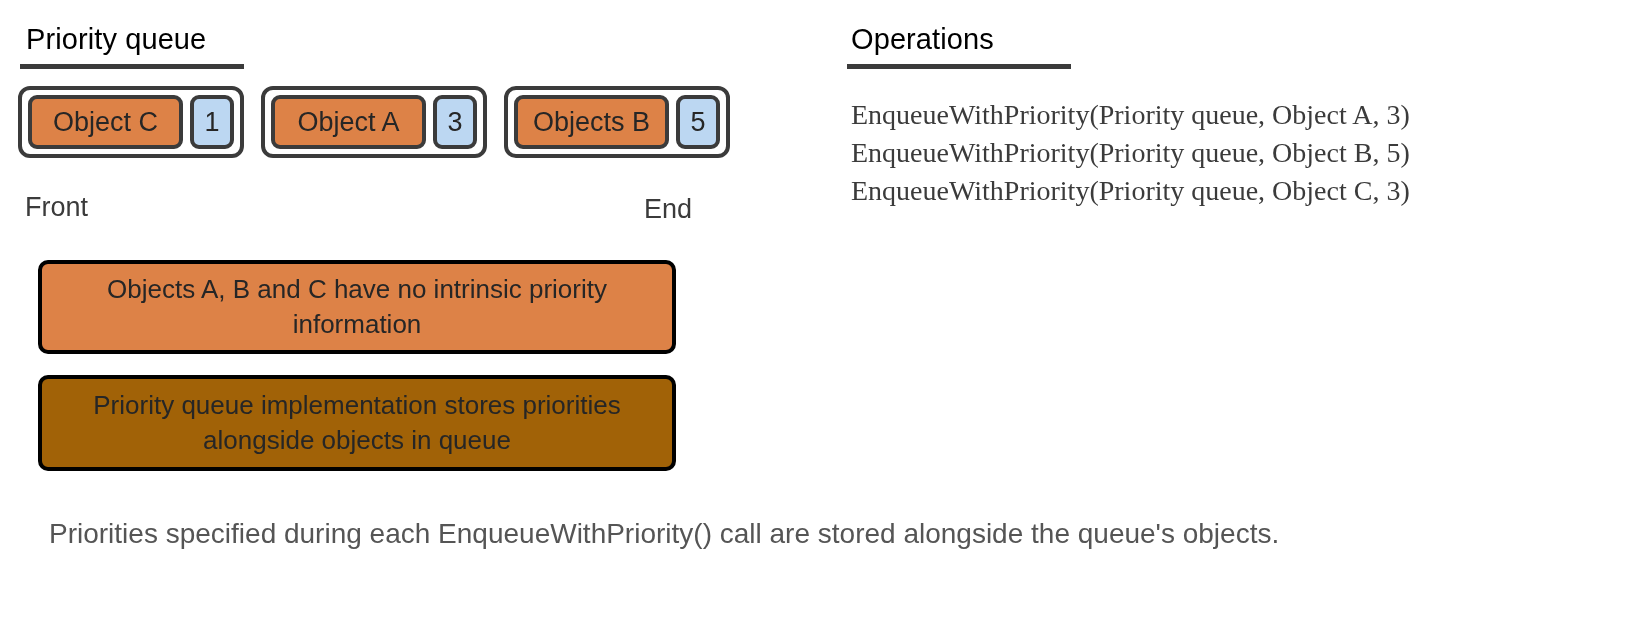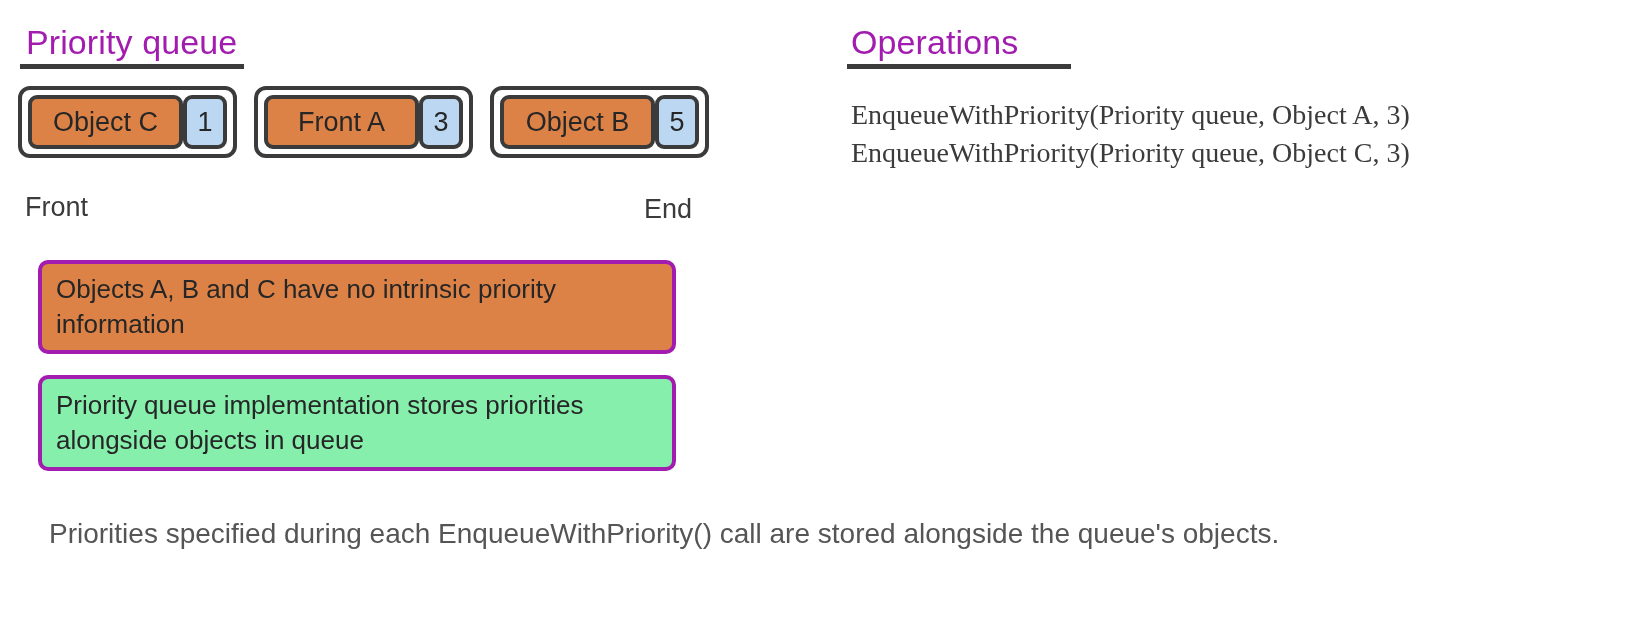--- a/index.html
+++ b/index.html
@@ -13,22 +13,22 @@
     position: relative;
     overflow: hidden;
     font-family: "Liberation Sans", sans-serif;
     color: #3b3b3b;
     -webkit-font-smoothing: antialiased;
   }
 
   
   .section-heading {
     position: absolute;
-    font-size: 34px;
-    color: #a21caf;
+    font-size: 29px;
+    color: #000000;
     letter-spacing: 0.1px;
     white-space: nowrap;
     line-height: 1;
   }
   .heading-rule {
     position: absolute;
     height: 5px;
     background: #3b3b3b;
   }
 
@@ -47,20 +47,21 @@
     align-items: flex-start;
   }
   .queue-cell {
     box-sizing: border-box;
     border: 4px solid #3b3b3b;
     border-radius: 12px;
     background: #ffffff;
     padding: 5px 6px;
     display: flex;
     align-items: flex-end;
+    gap: 7px;
     height: 72px;
   }
   .queue-gap { width: 17px; flex: none; }
 
   .object-box {
     box-sizing: border-box;
     border: 4px solid #3b3b3b;
     border-radius: 9px;
     background: #dd8247;
     height: 100%;
@@ -95,44 +96,44 @@
     white-space: nowrap;
     line-height: 1;
   }
   #front-label { left: 25px; top: 186px; margin-top: 8px; }
   #end-label   { left: 644px; top: 196px; }
 
   
   .callout {
     position: absolute;
     box-sizing: border-box;
-    border: 4px solid #a21caf;
+    border: 4px solid #000000;
     border-radius: 10px;
     display: flex;
     align-items: center;
     justify-content: center;
-    text-align: left;
+    text-align: center;
     font-size: 26px;
     color: #262626;
     line-height: 1.33;
     padding: 6px 14px;
   }
   #callout-objects {
     left: 38px;
     top: 260px;
     width: 638px;
     height: 94px;
     background: #dd8247;
   }
   #callout-priorities {
     left: 38px;
     top: 375px;
     width: 638px;
     height: 96px;
-    background: #86efac;
+    background: #a16207;
   }
 
   
   #ops-list {
     position: absolute;
     left: 851px;
     top: 96px;
     display: flex;
     flex-direction: column;
   }
@@ -164,41 +165,42 @@
 <div id="queue">
 
   <div class="queue-cell">
     <div class="object-box">Object C</div>
     <div class="priority-box">1</div>
   </div>
 
   <div class="queue-gap"></div>
 
   <div class="queue-cell">
-    <div class="object-box">Front A</div>
+    <div class="object-box">Object A</div>
     <div class="priority-box">3</div>
   </div>
 
   <div class="queue-gap"></div>
 
   <div class="queue-cell">
-    <div class="object-box">Object B</div>
+    <div class="object-box">Objects B</div>
     <div class="priority-box">5</div>
   </div>
 
 </div>
 
 <div class="endpoint-label" id="front-label">Front</div>
 <div class="endpoint-label" id="end-label">End</div>
 
 <div class="callout" id="callout-objects">Objects A, B and C have no intrinsic priority information</div>
 
 <div class="callout" id="callout-priorities">Priority queue implementation stores priorities alongside objects in queue</div>
 
 <div class="section-heading" id="ops-heading">Operations</div>
 <div class="heading-rule" id="ops-rule"></div>
 
 <div id="ops-list">
   <div class="op-line">EnqueueWithPriority(Priority queue, Object A, 3)</div>
+  <div class="op-line">EnqueueWithPriority(Priority queue, Object B, 5)</div>
   <div class="op-line">EnqueueWithPriority(Priority queue, Object C, 3)</div>
 </div>
 
 <div id="caption">Priorities specified during each EnqueueWithPriority() call are stored alongside the queue's objects.</div>
 
 </body></html>

